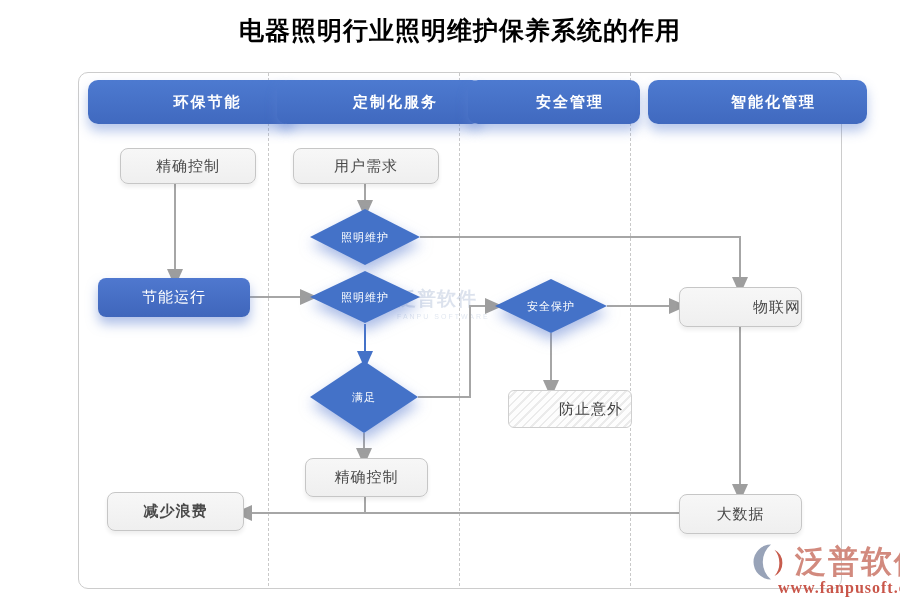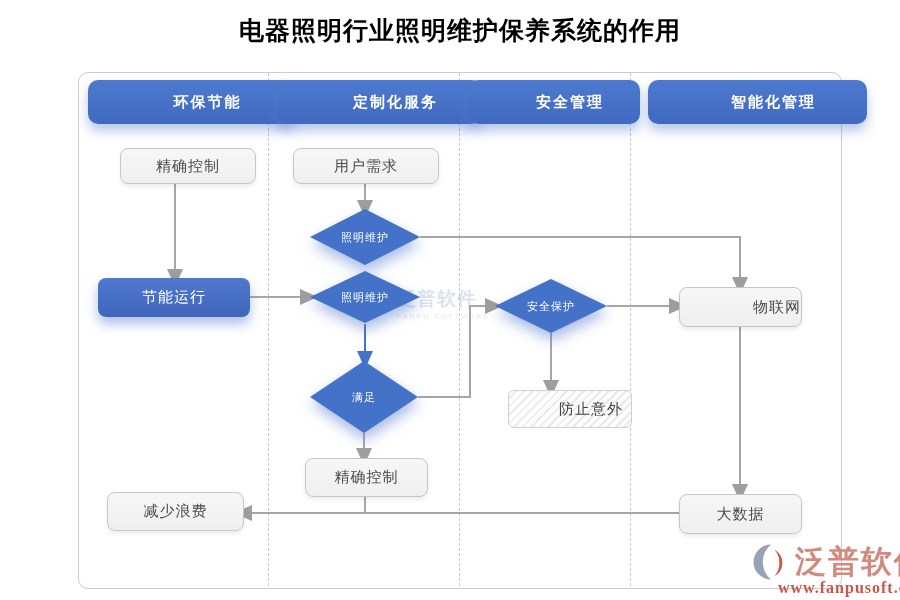--- a/index.html
+++ b/index.html
@@ -126,21 +126,21 @@
   </g>
   <path d="M365 324 V352" fill="none" stroke="#4472c8" stroke-width="2" marker-end="url(#ab)"></path>
 </svg>
 
 <div class="box box-gray" style="left:120px;top:148px;width:134px;height:34px;">
   <span>精确控制</span>
 </div>
 <div class="box box-blue" style="left:98px;top:278px;width:152px;height:39px;">
   <span>节能运行</span>
 </div>
-<div class="box box-gray" style="left:107px;top:492px;width:135px;height:37px;">
+<div class="box box-gray" style="left:107px;top:492px;width:135px;height:37px;font-weight:bold;">
   <span>减少浪费</span>
 </div>
 
 <div class="box box-gray" style="left:293px;top:148px;width:144px;height:34px;">
   <span>用户需求</span>
 </div>
 <div class="dia" style="left:310px;top:209px;width:110px;height:56px;">
   <div class="dia-in">
       <span>照明维护</span>
     </div>

